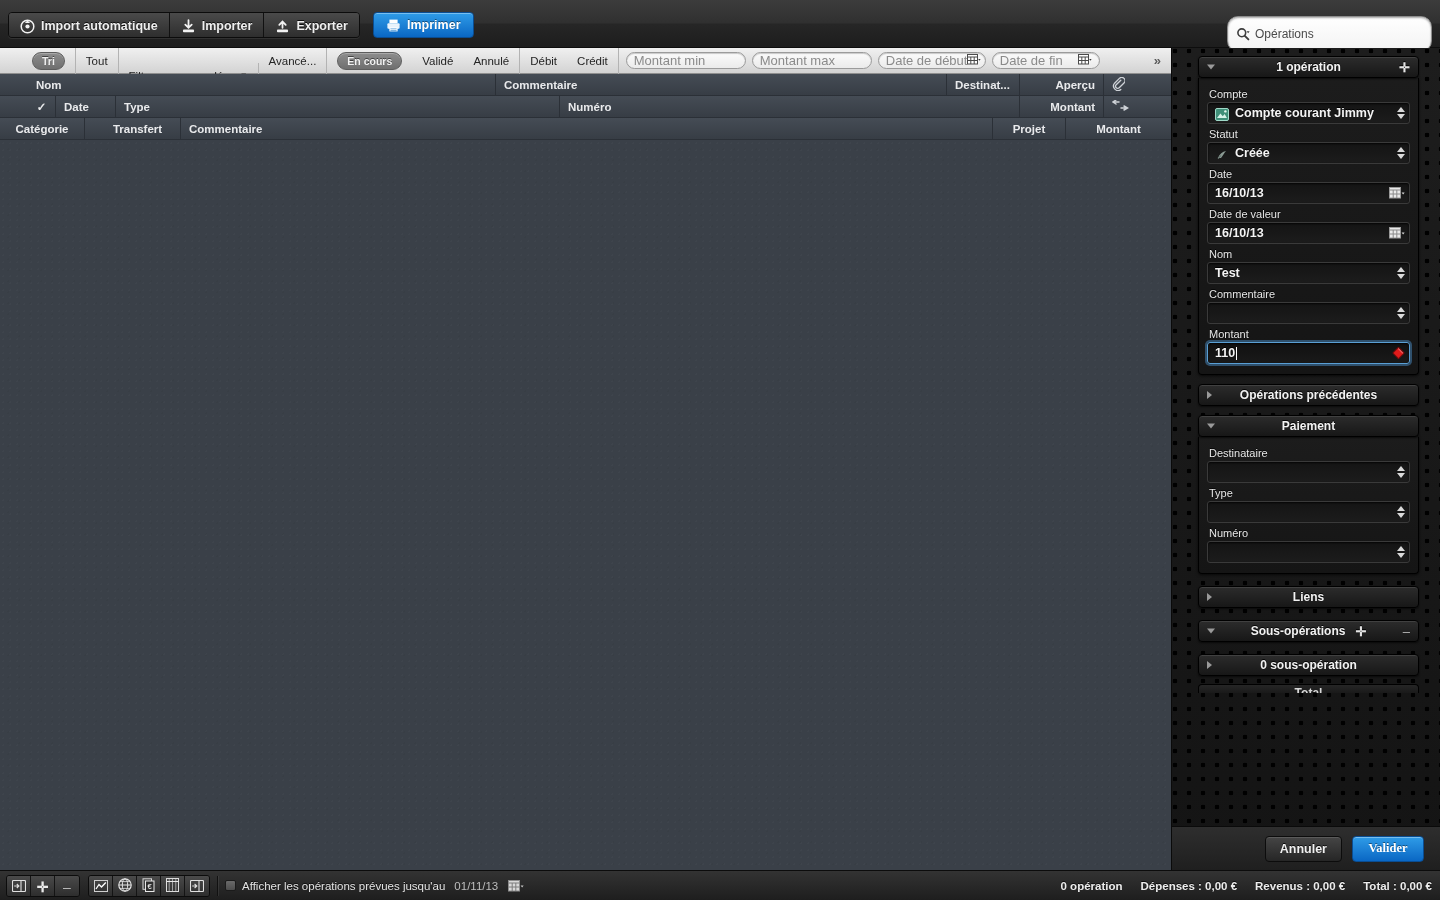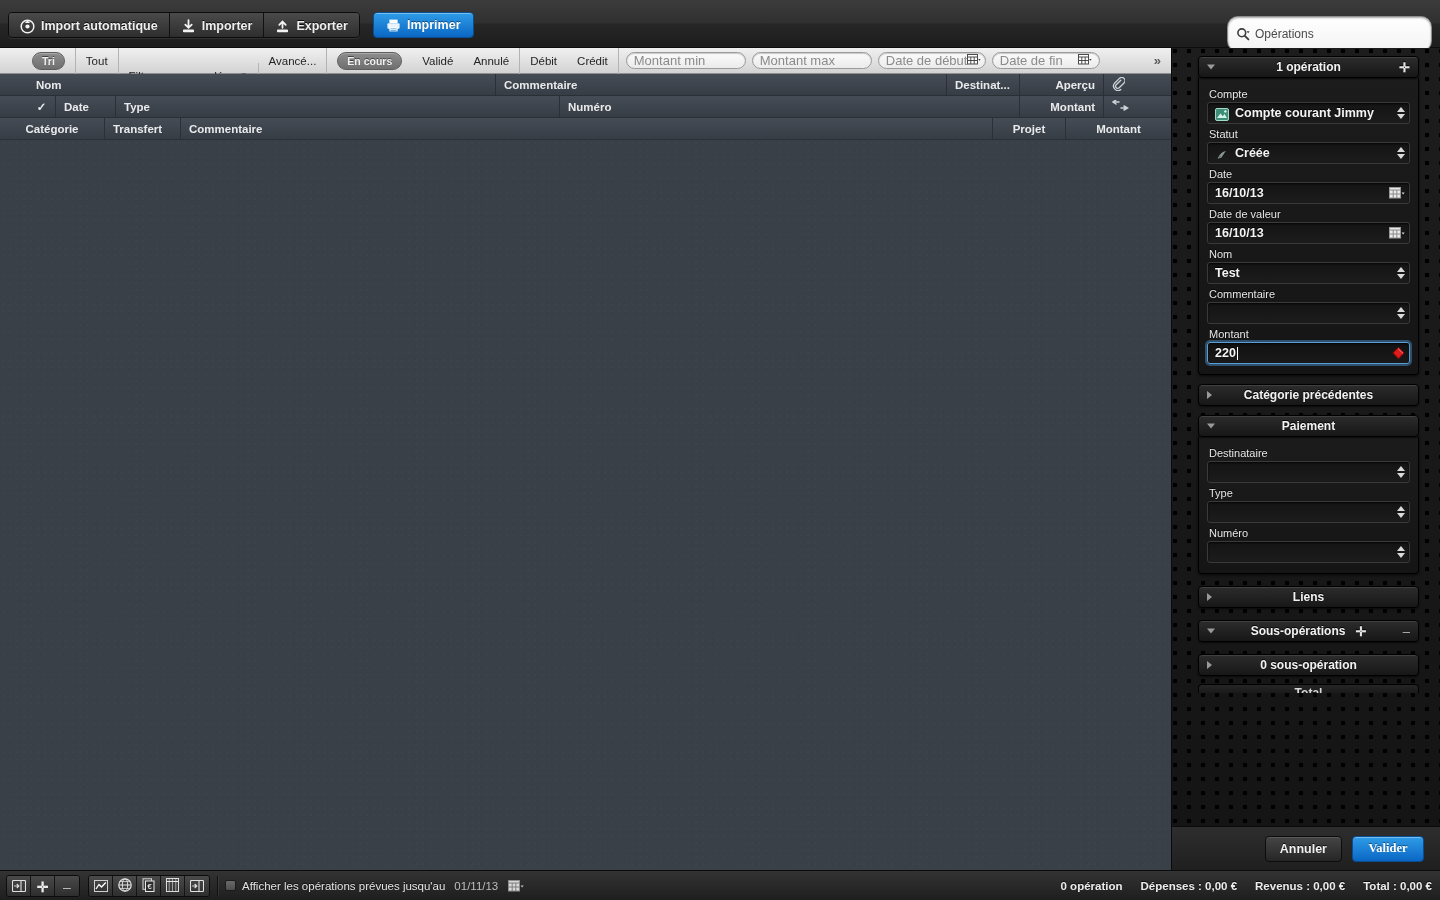--- a/index.html
+++ b/index.html
@@ -425,21 +425,21 @@
       <span>
         <svg width="17" height="12" viewBox="0 0 17 12">
             <path d="M7 2 L2 2 M4 0 L1 2 L4 4" fill="none" stroke="#cfd3d8" stroke-width="1.5" stroke-linecap="round"></path>
             <path d="M9 8 L15 8 M12 6 L15.5 8 L12 10" fill="none" stroke="#cfd3d8" stroke-width="1.5" stroke-linecap="round"></path>
           </svg>
       </span>
     </div>
   </div>
 
   <div class="hrow" style="border-bottom:1px solid #2b3037;">
-    <div class="hcell center" style="left:0;width:105px;">
+    <div class="hcell center" style="left:0;width:85px;">
       <span>Catégorie</span>
     </div>
     <div class="hcell center" style="left:95px;width:86px;">
       <span>Transfert</span>
     </div>
     <div class="hcell" style="left:181px;width:812px;">
       <span>Commentaire</span>
     </div>
     <div class="hcell center" style="left:993px;width:73px;">
       <span>Projet</span>
@@ -537,32 +537,32 @@
         <div class="finput combo">
           <span class="val"></span>
           <span class="stepper">
               <i class="up"></i>
               <i class="dn"></i>
             </span>
         </div>
 
         <div class="flabel">Montant</div>
         <div class="finput focused">
-          <span class="val">220</span>
+          <span class="val">110</span>
           <span class="caret"></span>
           <span class="reddiamond"></span>
         </div>
 
       </div>
     </div>
 
     <div class="standalone">
       <div class="secthead" style="border-radius:4px;">
         <span class="tw right"></span>
-        <span class="secttitle">Catégorie précédentes</span>
+        <span class="secttitle">Opérations précédentes</span>
       </div>
     </div>
 
     <div class="standalone">
       <div class="secthead">
         <span class="tw down"></span>
         <span class="secttitle">Paiement</span>
       </div>
       <div class="sectbody">
 

